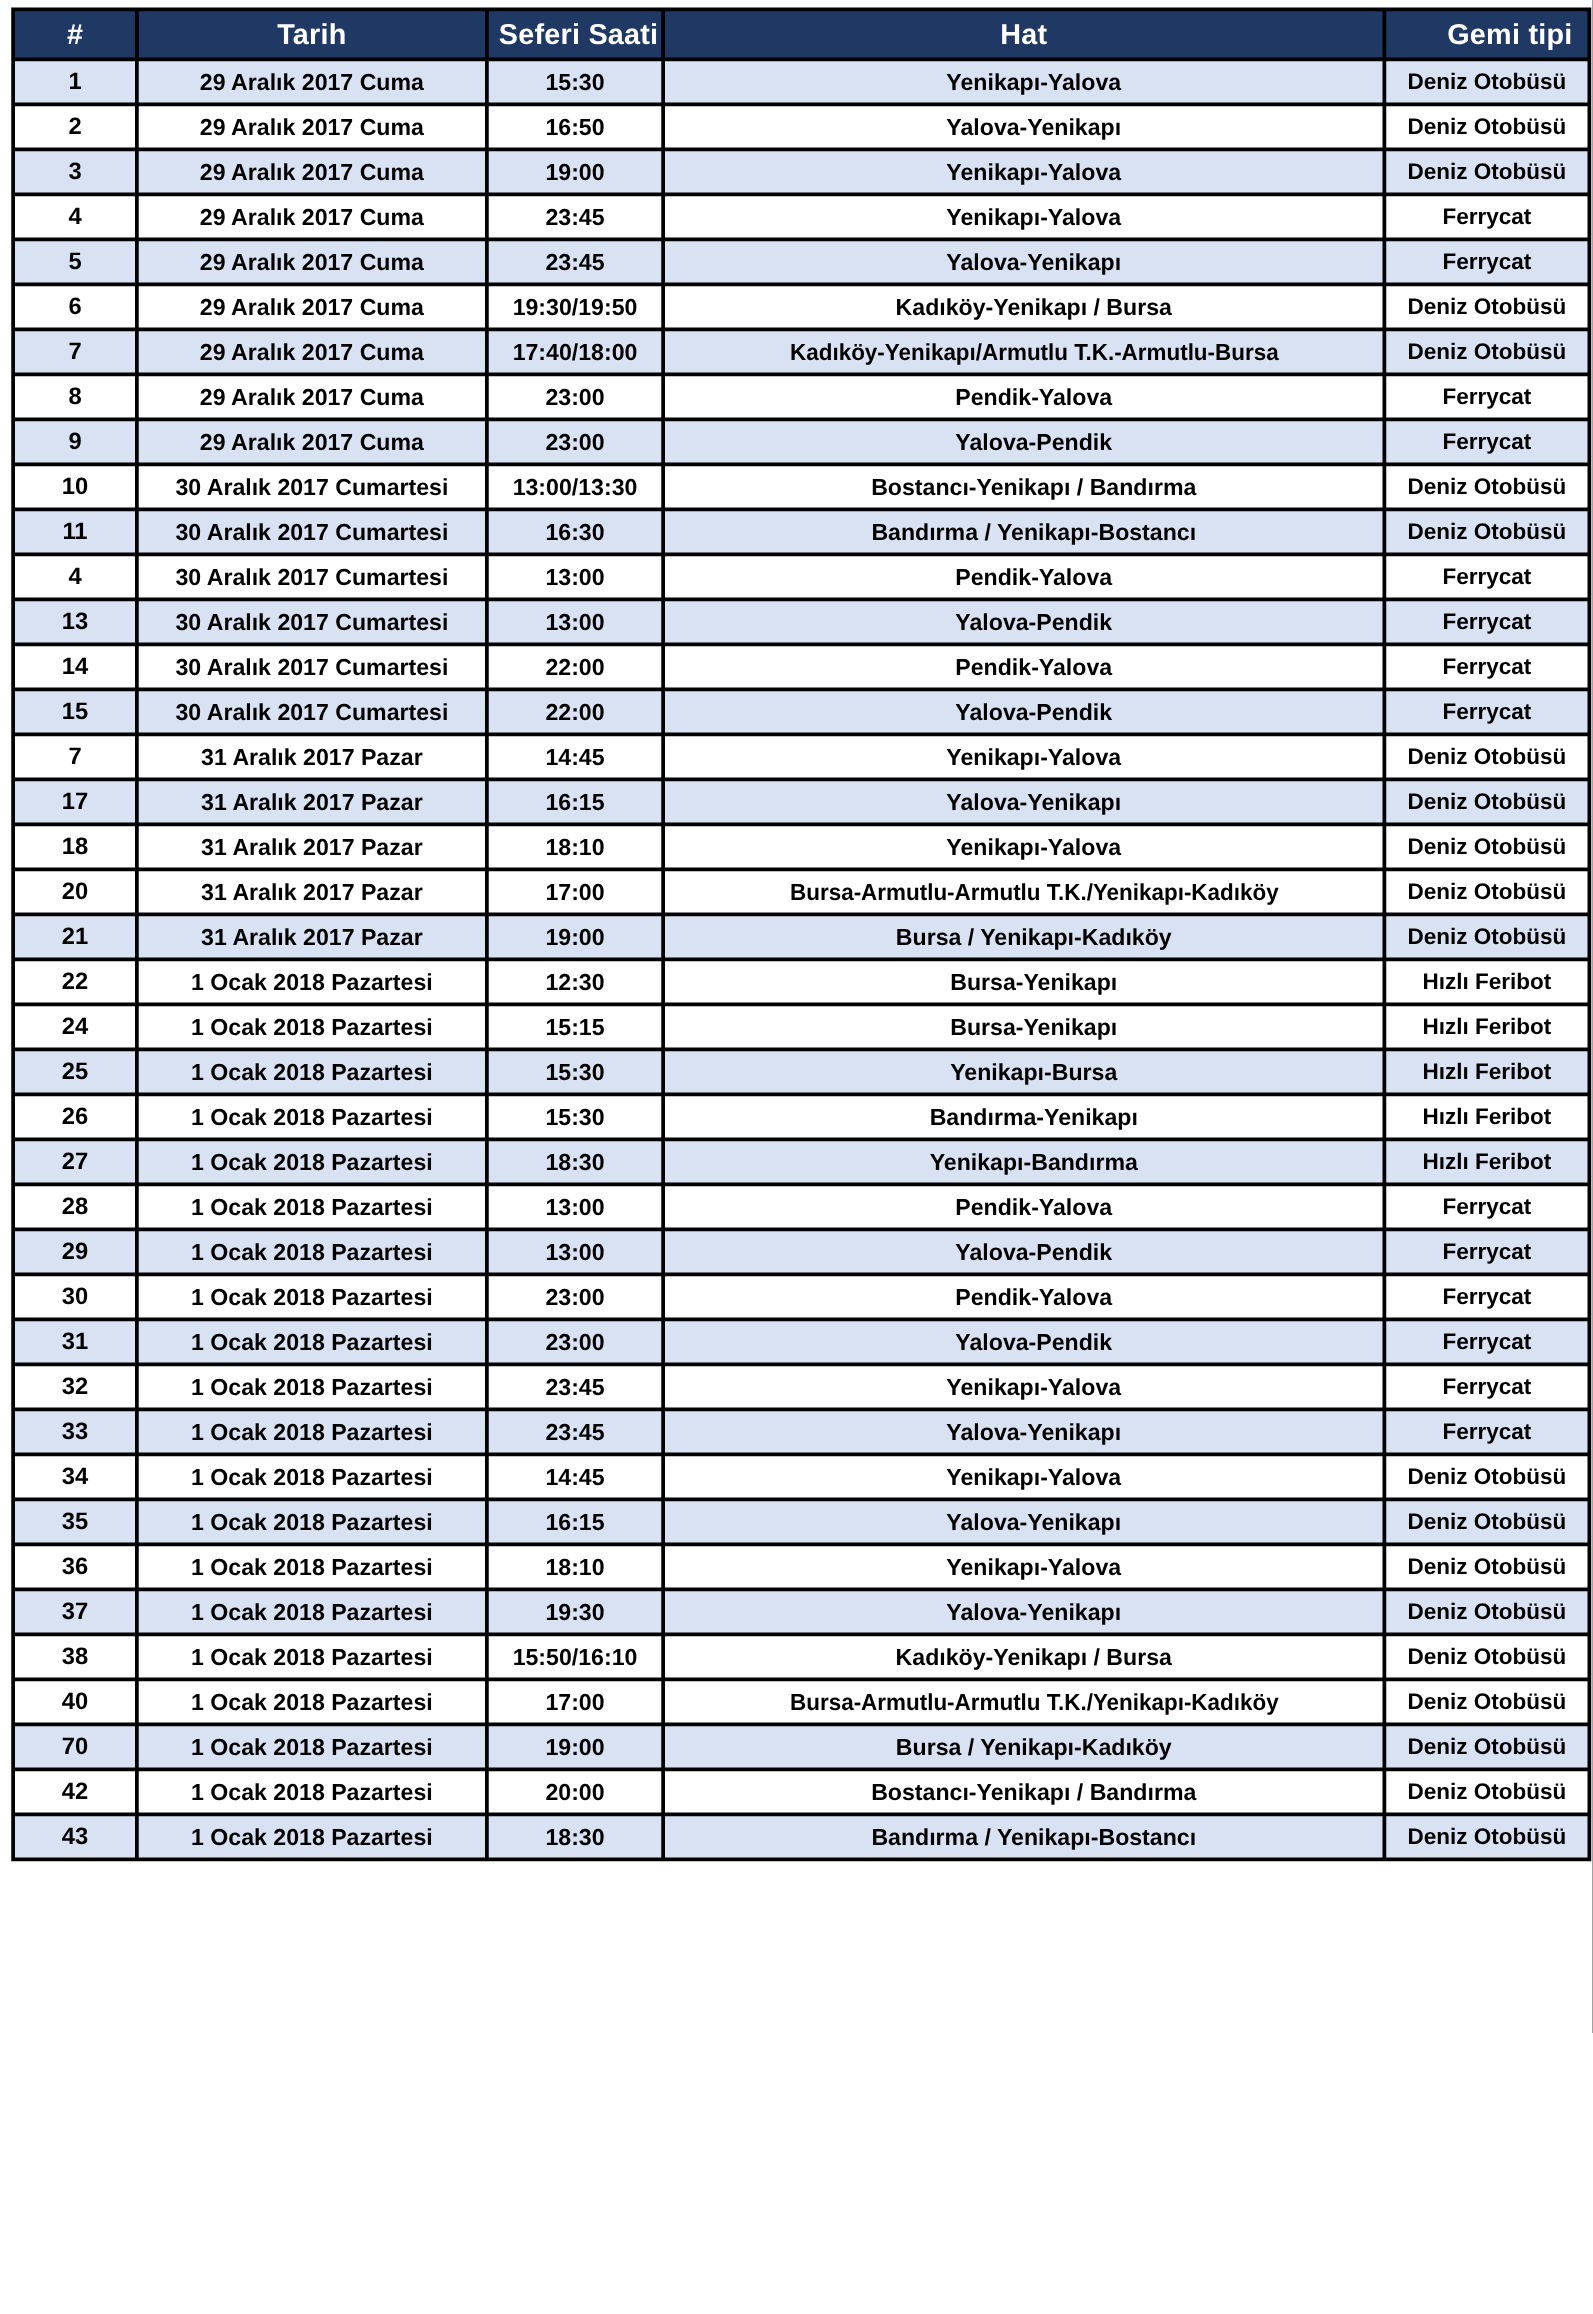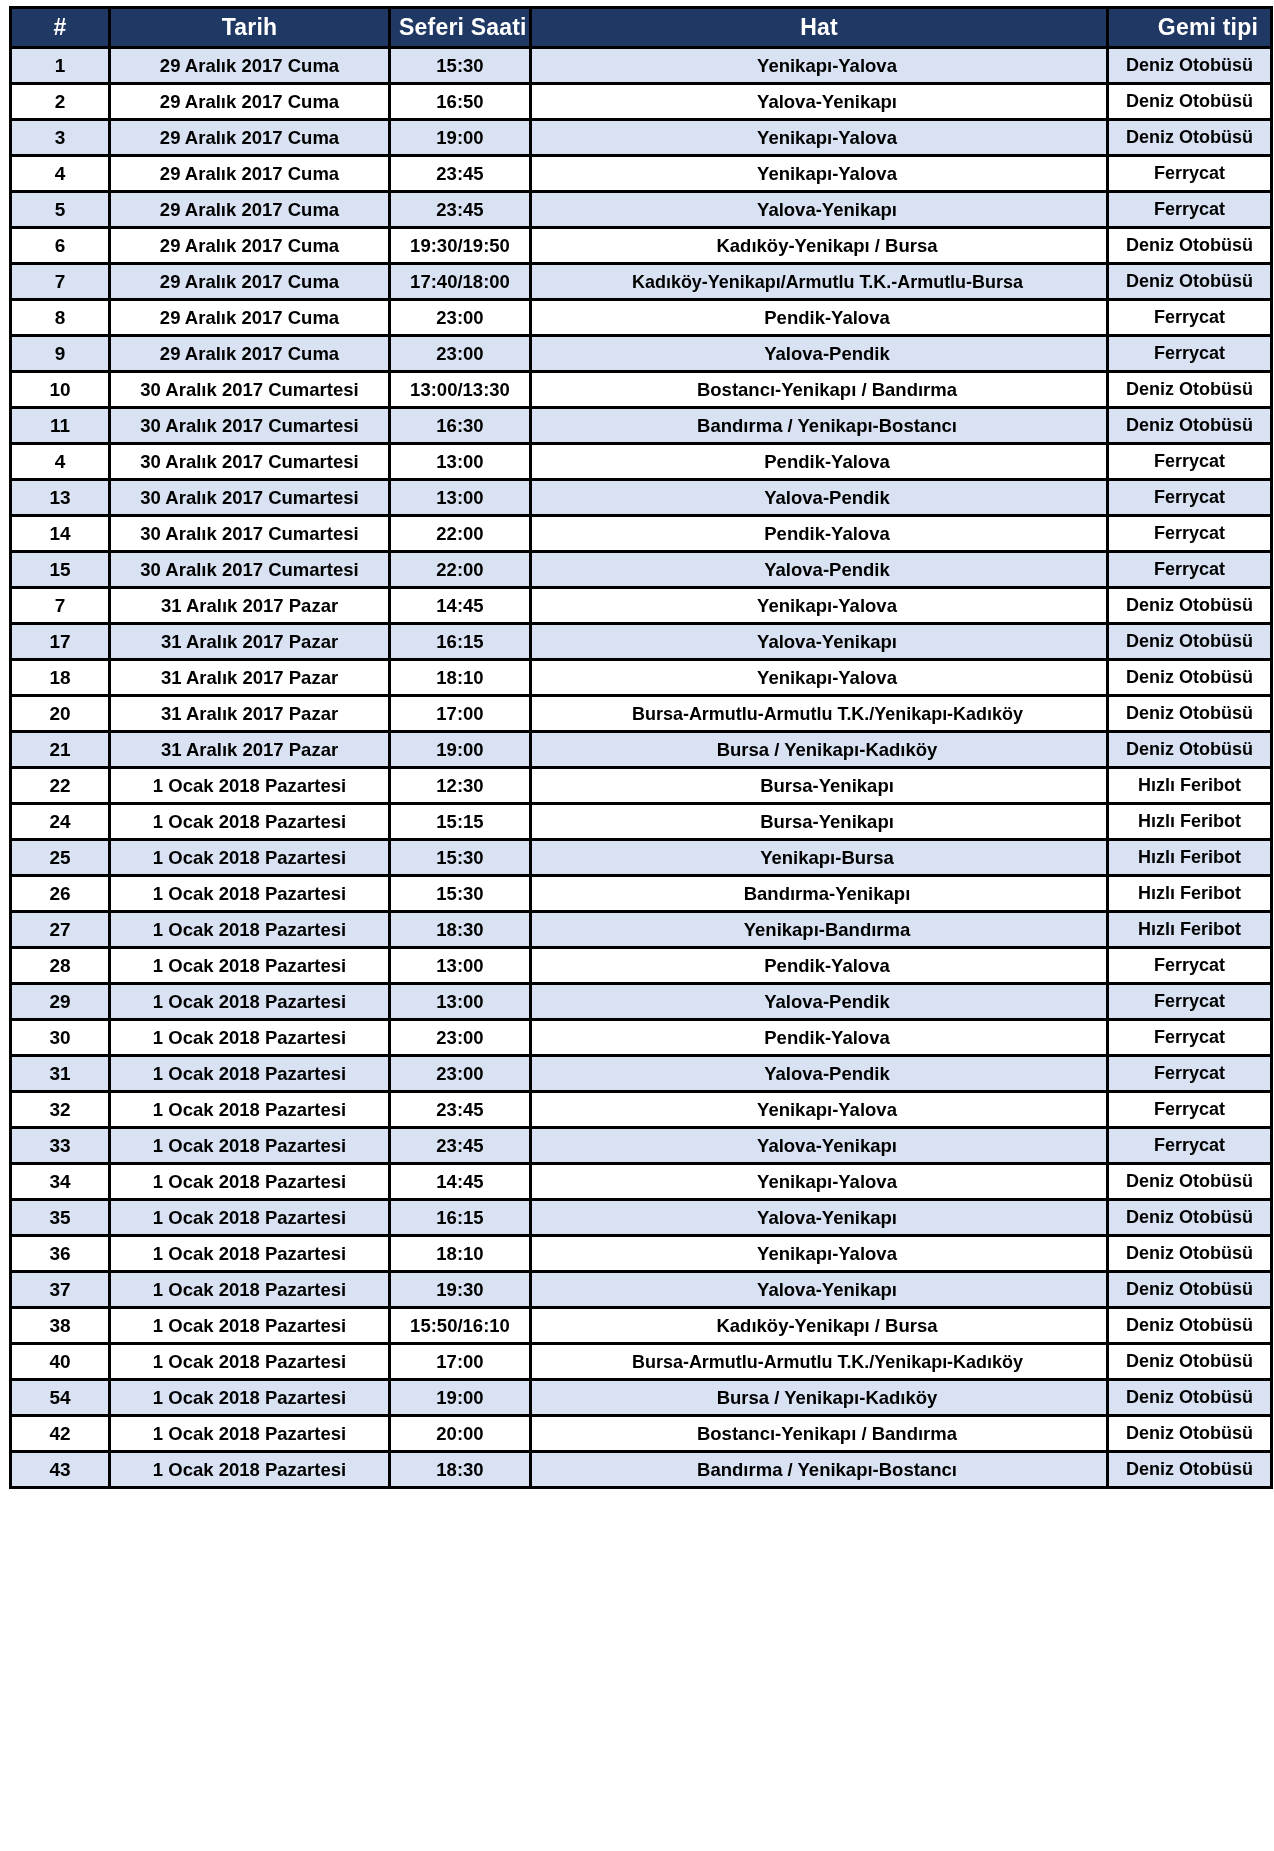--- a/index.html
+++ b/index.html
@@ -361,21 +361,21 @@
           <td class="td-ship">Deniz Otobüsü</td>
         </tr>
         <tr>
           <td class="td-num">40</td>
           <td class="td-date">1 Ocak 2018 Pazartesi</td>
           <td class="td-time">17:00</td>
           <td class="td-route"><span class="long">Bursa-Armutlu-Armutlu T.K./Yenikapı-Kadıköy</span></td>
           <td class="td-ship">Deniz Otobüsü</td>
         </tr>
         <tr class="alt">
-          <td class="td-num">54</td>
+          <td class="td-num">70</td>
           <td class="td-date">1 Ocak 2018 Pazartesi</td>
           <td class="td-time">19:00</td>
           <td class="td-route">Bursa / Yenikapı-Kadıköy</td>
           <td class="td-ship">Deniz Otobüsü</td>
         </tr>
         <tr>
           <td class="td-num">42</td>
           <td class="td-date">1 Ocak 2018 Pazartesi</td>
           <td class="td-time">20:00</td>
           <td class="td-route">Bostancı-Yenikapı / Bandırma</td>

